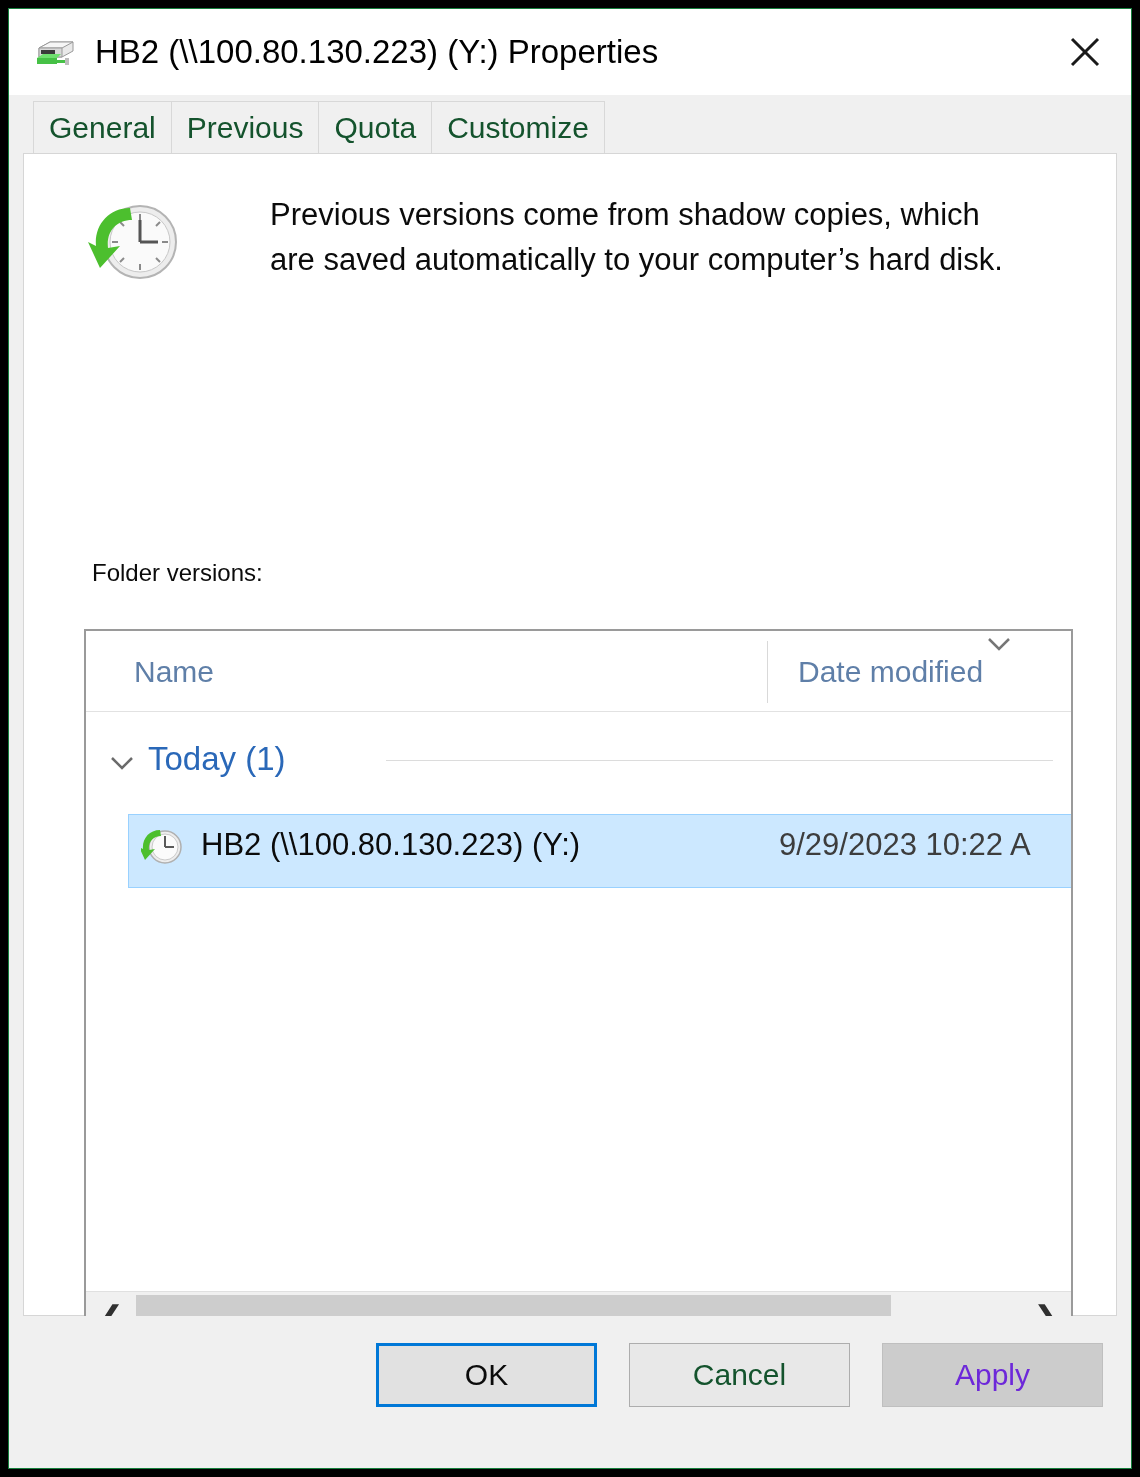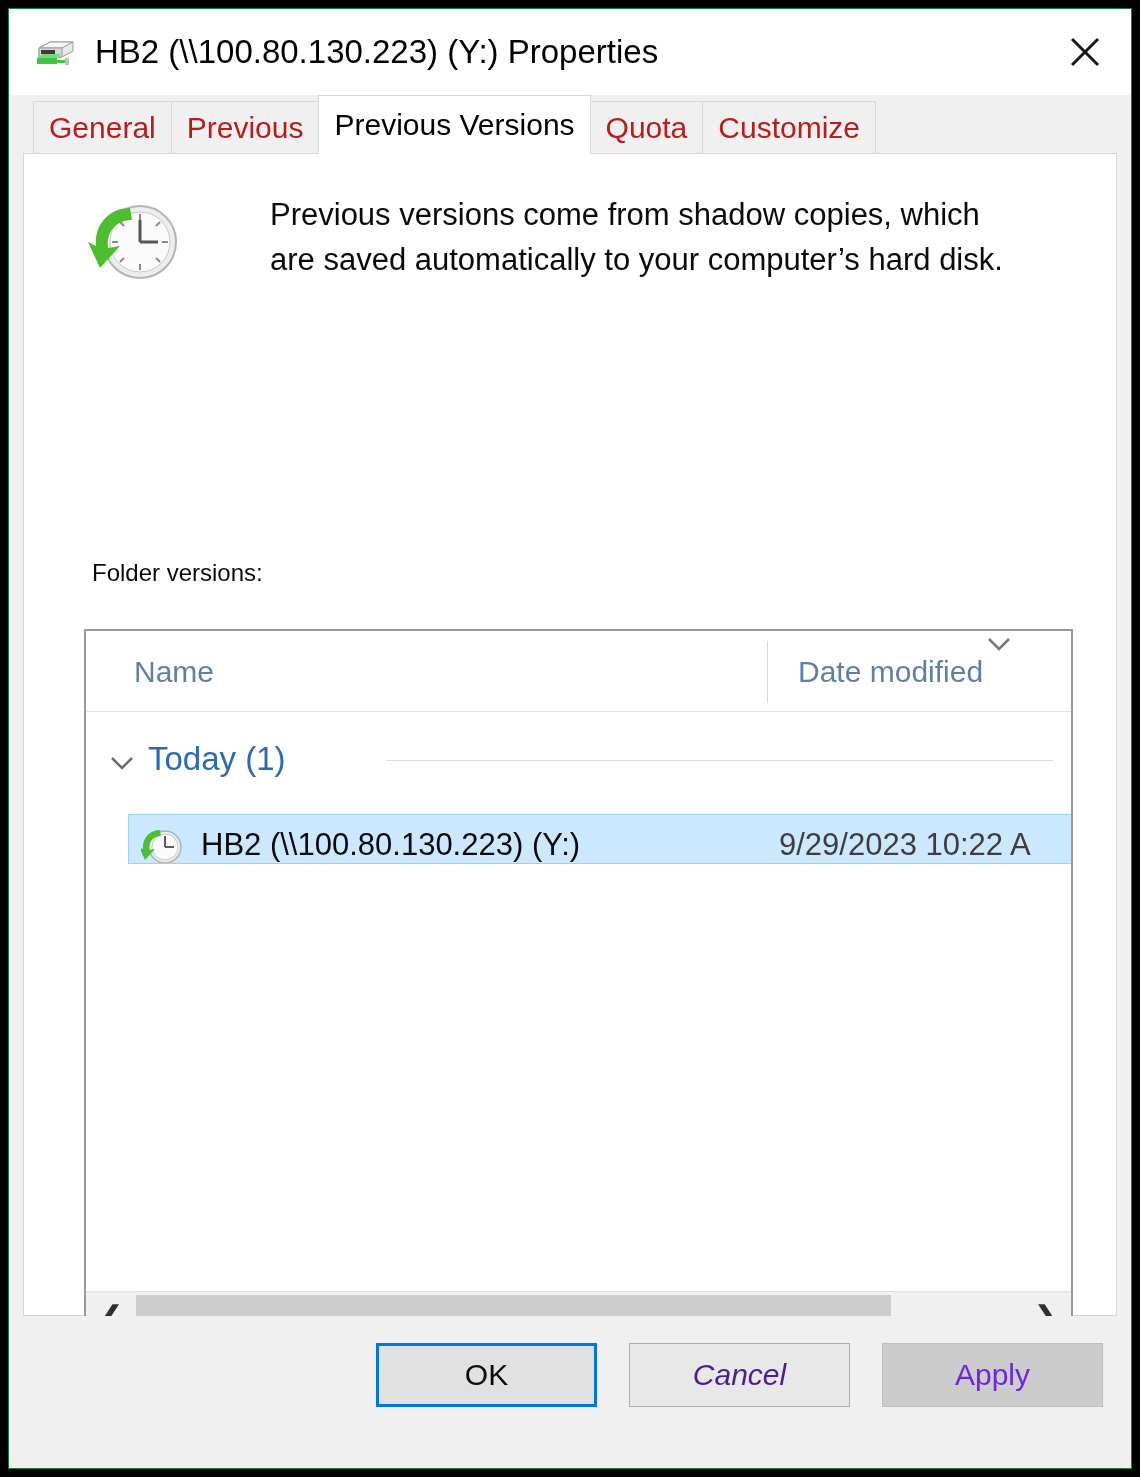--- a/index.html
+++ b/index.html
@@ -91,21 +91,21 @@
     height: 53px;
     box-sizing: border-box;
     background: #f0f0f0;
     border: 1px solid #d8d8d8;
     border-bottom: none;
     display: flex;
     align-items: center;
     justify-content: center;
     padding: 0 15px;
     font-size: 30px;
-    color: #b91c1c;
+    color: #14532d;
     margin-right: -1px;
     white-space: nowrap;
   }
   .tab.active {
     height: 59px;
     background: #ffffff;
     border: 1px solid #d6d6d6;
     border-bottom: none;
     z-index: 5;
     color: #000000;
@@ -228,21 +228,21 @@
     height: 1px;
     background: #dcdcdc;
   }
 
   
   #list-row {
     position: absolute;
     left: 42px;
     top: 183px;
     width: 947px;
-    height: 50px;
+    height: 74px;
     box-sizing: border-box;
     background: #cce8ff;
     border: 1px solid #99d1ff;
     overflow: hidden;
   }
   #row-icon {
     position: absolute;
     left: 12px;
     top: 10px;
     width: 42px;
@@ -354,22 +354,21 @@
     width: 221px;
     background: #e1e1e1;
     border: 3px solid #0078d7;
     color: #0b0b0b;
   }
   #cancel-button {
     left: 620px;
     width: 221px;
     background: #e8e8e8;
     border: 1px solid #adadad;
-    color: #4c1d95;
-    font-style: italic;
+    color: #14532d;
   }
   #apply-button {
     left: 873px;
     width: 221px;
     background: #cccccc;
     border: 1px solid #bfbfbf;
     color: #6d28d9;
   }
 </style>
 </head>
@@ -397,21 +396,20 @@
         <svg viewBox="0 0 34 34" width="34" height="34">
           <line x1="4" y1="4" x2="30" y2="30" stroke="#1a1a1a" stroke-width="3"></line>
           <line x1="30" y1="4" x2="4" y2="30" stroke="#1a1a1a" stroke-width="3"></line>
         </svg>
       </div>
     </div>
 
     <div id="tabstrip">
       <div class="tab">General</div>
       <div class="tab">Previous</div>
-      <div class="tab active">Previous Versions</div>
       <div class="tab">Quota</div>
       <div class="tab">Customize</div>
     </div>
 
     <div id="tabpage">
 
       <div id="info-icon">
         <svg viewBox="0 0 96 96" width="96" height="96">
           <circle cx="54" cy="50" r="36" fill="#ededed" stroke="#b4b4b4" stroke-width="2"></circle>
           <circle cx="54" cy="50" r="30" fill="#fafafa" stroke="#c8c8c8" stroke-width="1"></circle>

